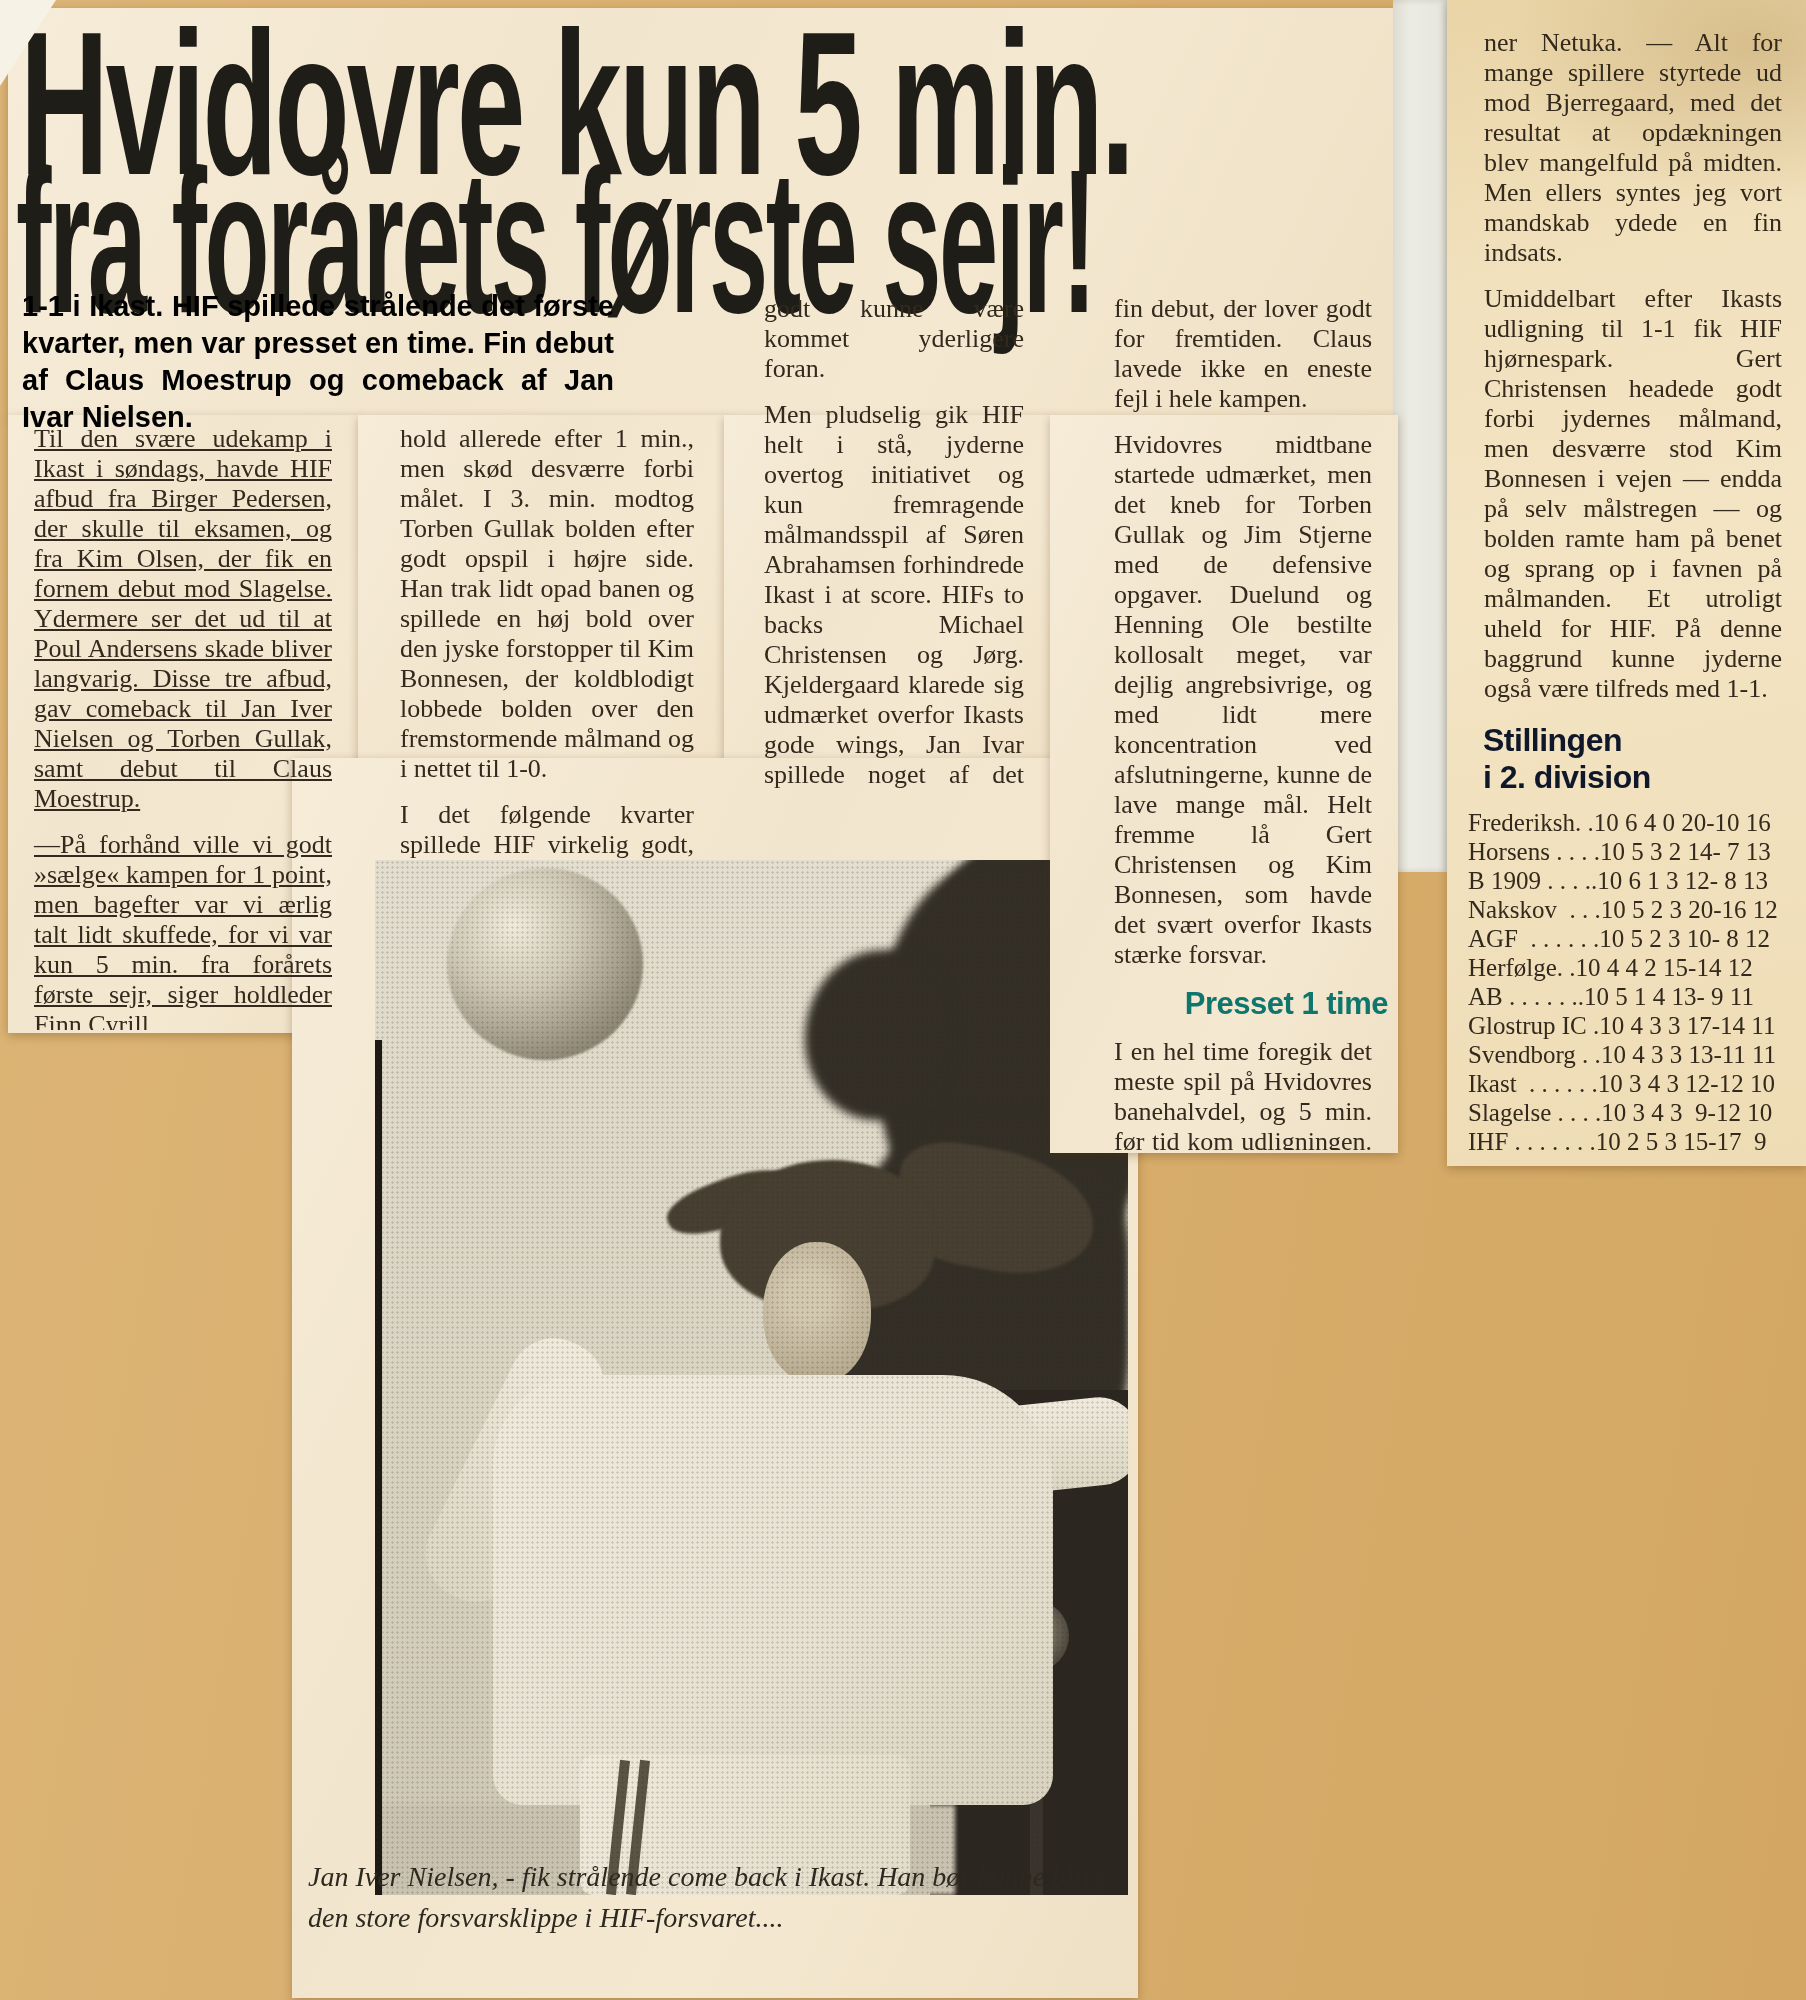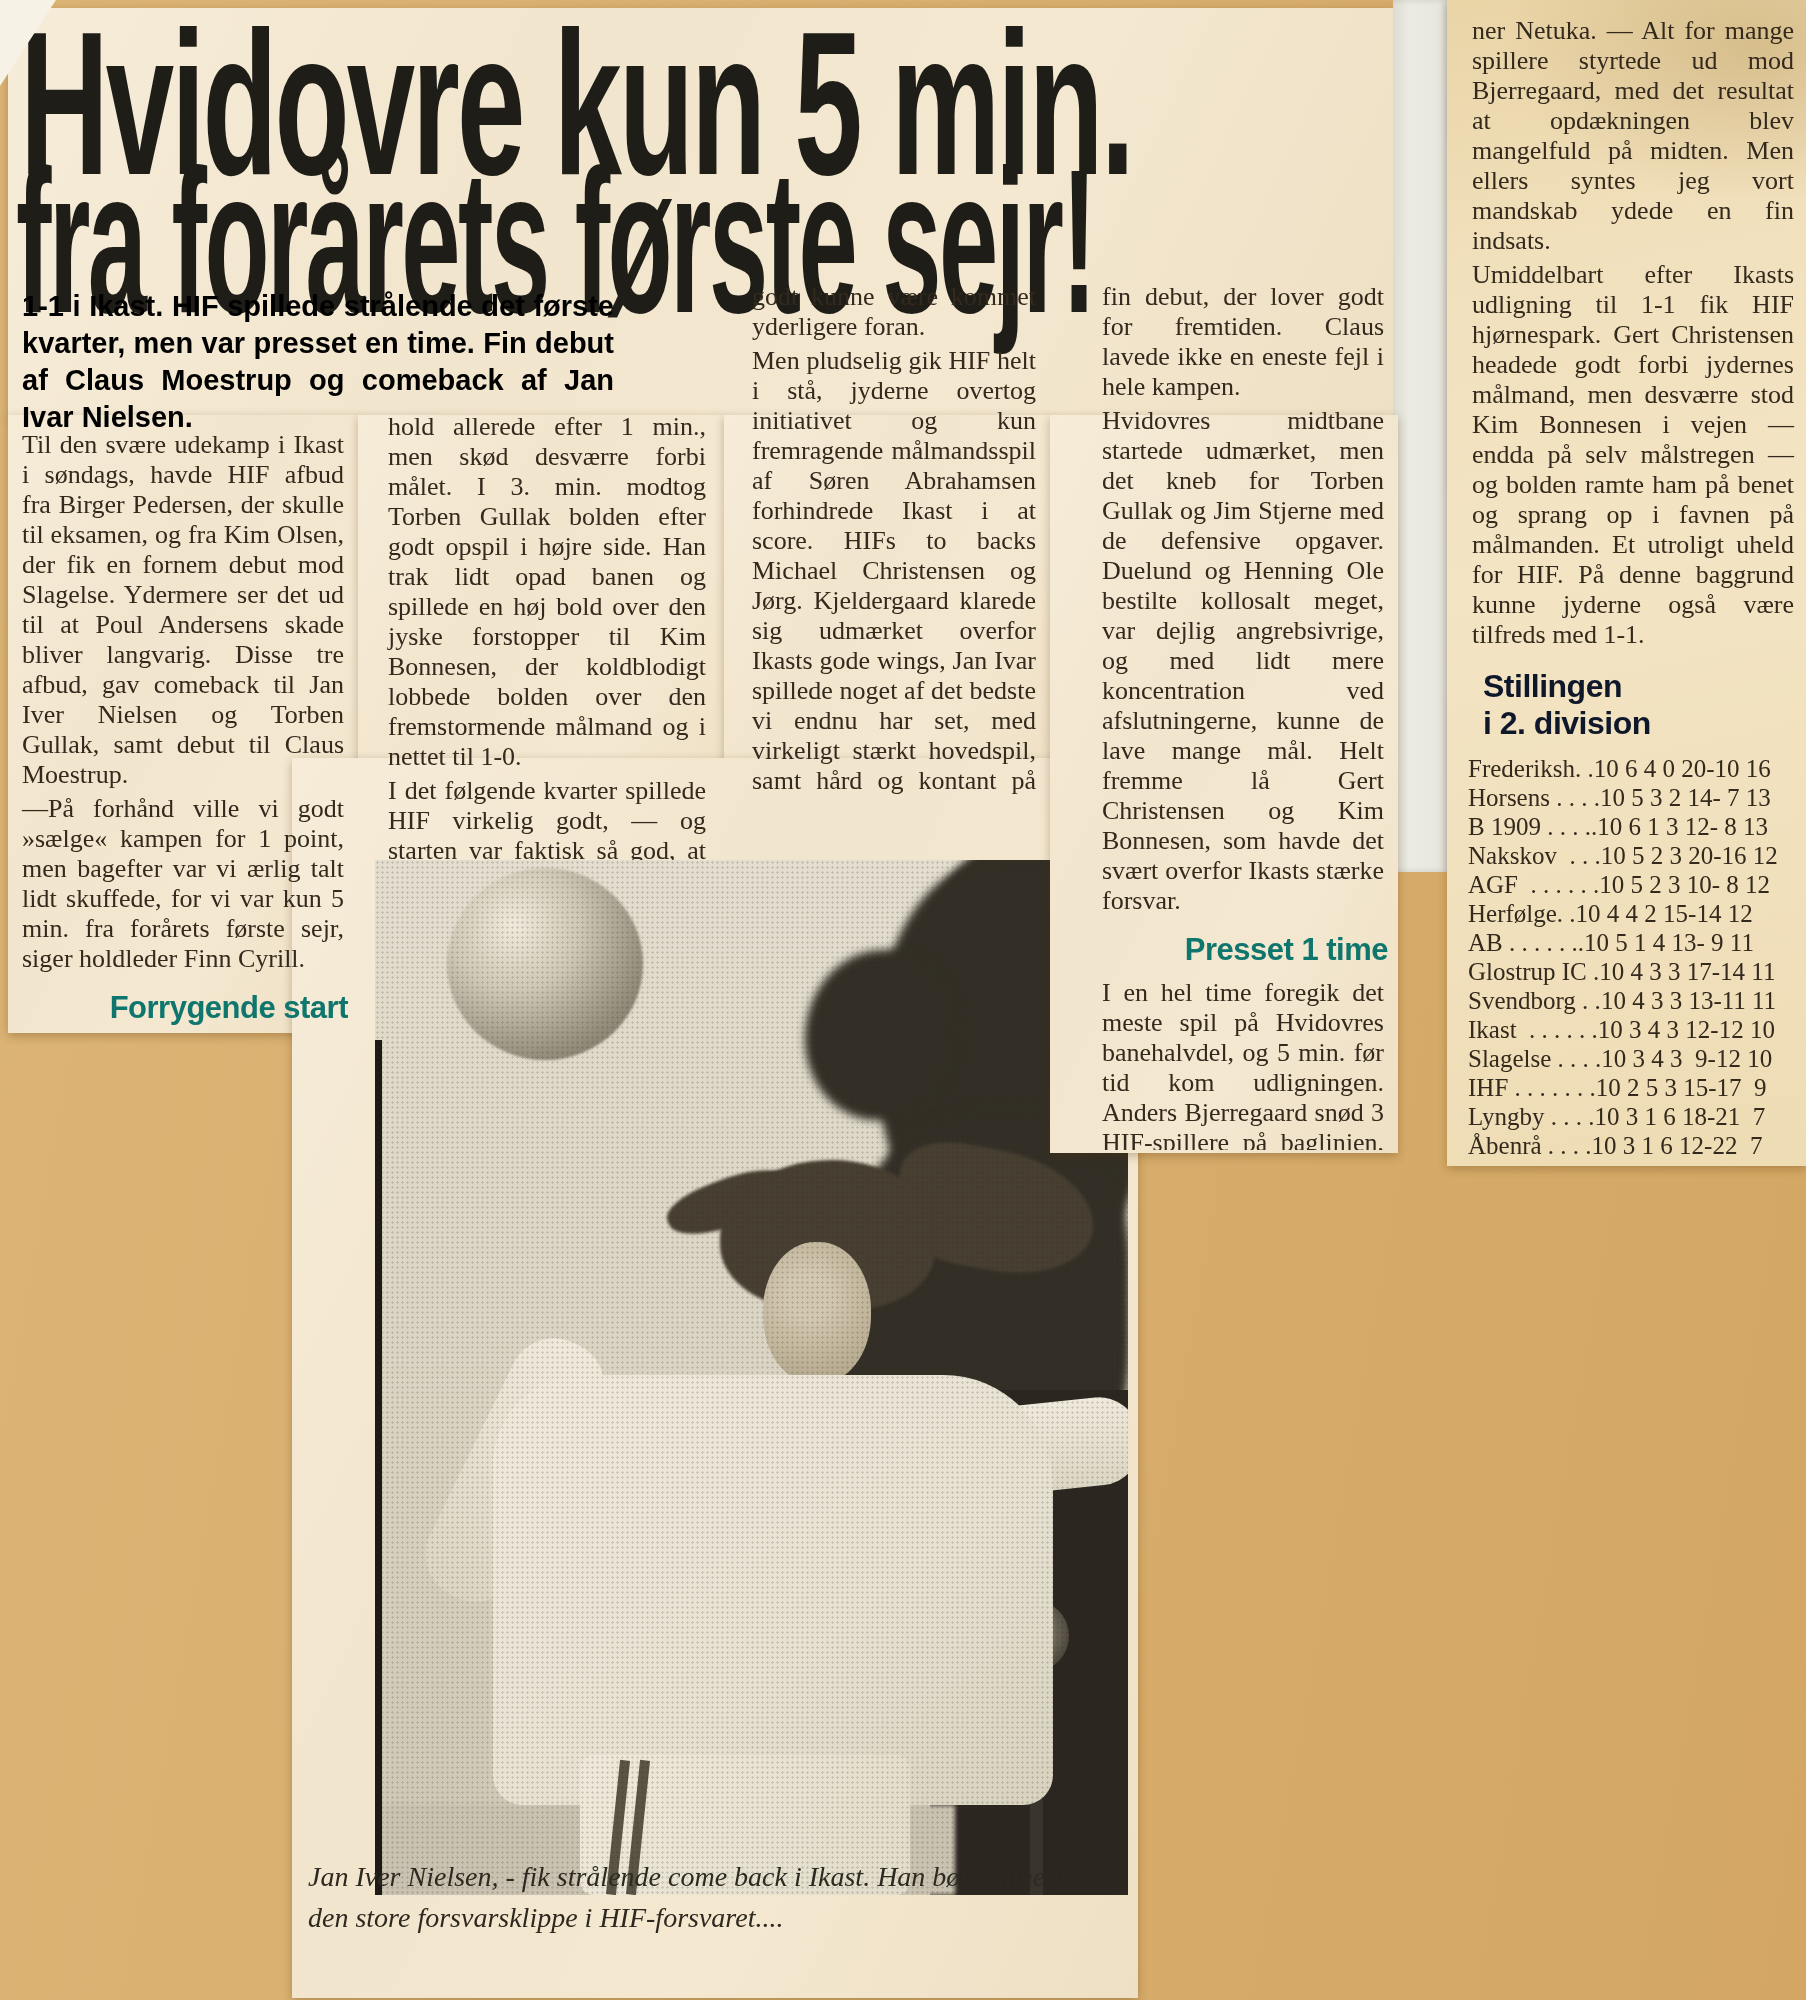--- a/index.html
+++ b/index.html
@@ -35,27 +35,27 @@
   }
   .hl1{left:20px;top:0px;font-size:205px;transform:scaleX(.60);}
   .hl2{left:16px;top:138px;font-size:205px;transform:scaleX(.52);}
   .subhead{
     left:22px;top:288px;width:592px;z-index:4;
     font-family:Liberation Sans, sans-serif;font-weight:700;
     font-size:29px;line-height:37px;color:#000000;text-align:justify;
   }
   
   .coltext{z-index:4;overflow:hidden;color:#33291c;font-size:26px;line-height:30px;text-align:justify;}
-  .coltext p{margin:4px;}
+  .coltext p{margin:16px;}
   .coltext p+p{margin-top:1px;}
   .sec-head{
     font-family:"Liberation Sans",sans-serif;font-weight:700;
     font-size:31px;line-height:34px;color:#0f766e;margin:17px 0 11px;text-align:right;letter-spacing:-.5px;
   }
-  .col1text{left:18px;top:426px;width:330px;height:622px;}
+  .col1text{left:18px;top:408px;width:330px;height:622px;text-decoration:underline;}
   .col2text{left:384px;top:408px;width:326px;height:452px;}
   .col3text{left:748px;top:278px;width:292px;height:516px;}
   .col4text{left:1098px;top:278px;width:290px;height:872px;}
   .col5text{left:1468px;top:12px;width:330px;height:1150px;}
   
   .standings-head{
     font-family:"Liberation Sans",sans-serif;font-weight:700;
     font-size:32px;line-height:37px;color:#0f172a;margin:18px 15px 12px;letter-spacing:-.5px;
   }
   .trow{display:flex;font-size:25px;line-height:29px;white-space:pre;text-align:left;}

